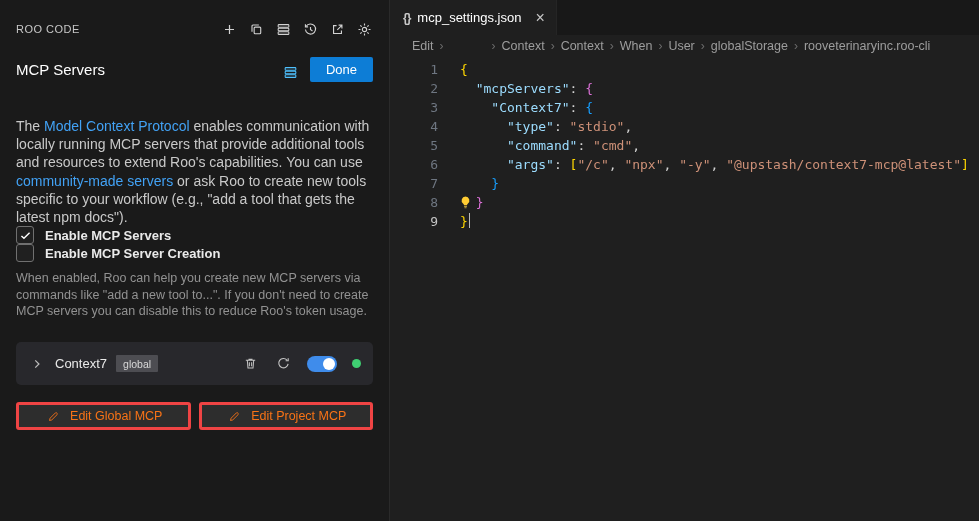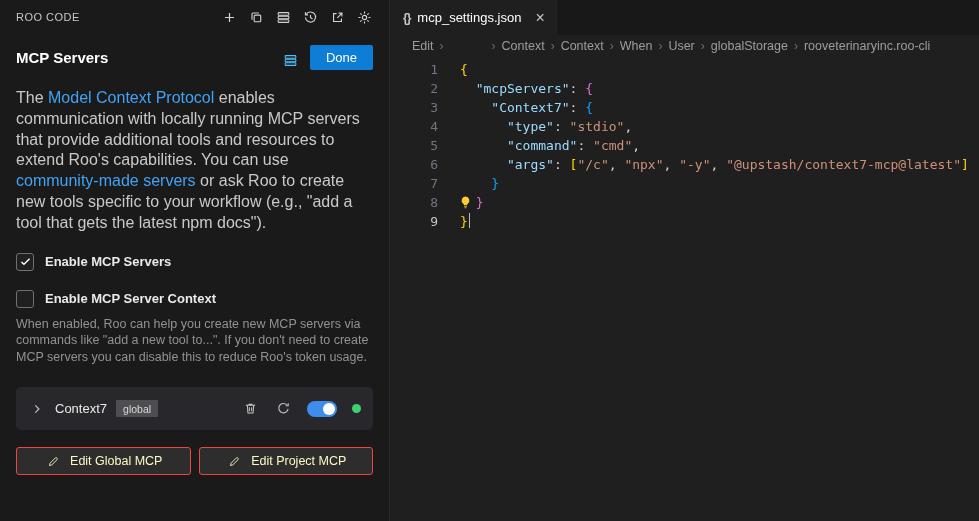--- a/index.html
+++ b/index.html
@@ -2,51 +2,51 @@
 <html style="--accent-blue: #0d7dd6; --link-blue: #42a2f5; --sidebar-bg: #1a1a1a; --tabbar-bg: #181818; --editor-bg: #1f1f1f; --card-bg: #28282c; --badge-bg: #4d4d52; --toggle-on: #3f8ceb; --status-green: #3fd072; --line-number: #6e7681; --json-key: #9cdcfe; --json-string: #ce9178; --bracket-gold: #ffd700; --bracket-pink: #da70d6; --bracket-blue: #179fff;"><head>
 <meta charset="utf-8">
 <style>
   *{margin:0;padding:0;box-sizing:border-box}
   html,body{width:979px;height:521px;overflow:hidden;background:#1f1f1f;
     font-family:"Liberation Sans","DejaVu Sans",sans-serif;-webkit-font-smoothing:antialiased}
   .app{display:flex;width:979px;height:521px}
 
   
   .sidebar{width:390px;min-width:390px;background:var(--sidebar-bg,#1a1a1a);color:#ccc;
-    padding:0 16px;display:flex;flex-direction:column;border-right:1px solid #2a2a2a}
+    padding:12px 16px;display:flex;flex-direction:column;border-right:1px solid #2a2a2a}
   .sb-header{display:flex;align-items:center;justify-content:space-between;height:34px}
   .sb-title{font-size:11px;letter-spacing:.5px;color:#c8c8c8}
   .sb-icons{display:flex;gap:9px;color:#d2d2d2;align-items:center}
   .icon-btn{width:18px;height:18px;display:inline-flex;align-items:center;justify-content:center;cursor:pointer}
   .icon-btn svg{display:block}
   .view-header{display:flex;align-items:center;justify-content:space-between;margin-top:9px;height:28px}
-  .view-title{font-size:15px;font-weight:700;color:#fff}
+  .view-title{font-size:15px;font-weight:400;color:#fff}
   .vh-right{display:flex;align-items:flex-end;gap:10px}
   .mcp-blue{color:#4fc1ff}
   .done-btn{background:var(--accent-blue,#0d7dd6);color:#fff;border:none;border-radius:2px;
     font-size:13px;padding:5px 16px;font-family:inherit;cursor:pointer}
-  .intro{margin-top:17px;font-size:16px;line-height:1.3;color:#c9c9c9}
+  .intro{margin-top:34px;font-size:14px;line-height:1.3;color:#c9c9c9}
   .link{color:var(--link-blue,#42a2f5);text-decoration:none;cursor:pointer}
-  .toggle-section{margin-top:19px}
+  .toggle-section{}
   .chk-row{display:flex;align-items:center;gap:11px}
   .checkbox{width:18px;height:18px;border:1px solid #707070;border-radius:3px;background:#202020;
     display:inline-flex;align-items:center;justify-content:center;color:#fff;flex:none;cursor:pointer}
   .chk-label{font-size:13px;font-weight:700;color:#eaeaea}
   .chk-desc{margin-top:8px;font-size:12.5px;line-height:1.33;color:#929292}
   .server-card{margin-top:22px;background:var(--card-bg,#28282c);border-radius:5px;height:43px;
     display:flex;align-items:center;padding:0 12px;gap:9px}
   .chev{color:#bdbdbd}
   .server-name{color:#e9e9e9;font-size:13px}
   .badge{background:var(--badge-bg,#4d4d52);color:#d8d8d8;font-size:10.5px;padding:2.5px 7px;border-radius:1px}
   .server-actions{margin-left:auto;display:flex;align-items:center;gap:15px;color:#c3c3c3}
   .toggle{width:30px;height:16px;border-radius:9px;background:var(--toggle-on,#3f8ceb);position:relative;cursor:pointer}
   .knob{position:absolute;right:2px;top:2px;width:12px;height:12px;border-radius:50%;background:#fff}
   .status-dot{width:9px;height:9px;border-radius:50%;background:var(--status-green,#3fd072)}
   .footer-btns{margin-top:17px;display:flex;gap:8px}
-  .edit-btn{flex:1;height:28px;background:#2d2d2d;border:1px solid #ef4444;border-radius:3px;color:#fef9c3;
+  .edit-btn{flex:1;height:28px;background:#2d2d2d;border:3px solid #ef4444;border-radius:3px;color:#f97316;
     font-size:12.5px;display:flex;align-items:center;justify-content:center;gap:8px;font-family:inherit;cursor:pointer}
 
   
   .editor{flex:1;background:var(--editor-bg,#1f1f1f);display:flex;flex-direction:column;overflow:hidden}
   .tabbar{height:35px;background:var(--tabbar-bg,#181818);display:flex;align-items:stretch;flex:none}
   .tab{background:var(--editor-bg,#1f1f1f);display:flex;align-items:center;gap:7px;
     padding:0 11px 0 13px;font-size:13px;color:#fff;cursor:pointer;border-right:1px solid #252525}
   .json-glyph{color:#c8c8c8;font-weight:700;font-size:12px;letter-spacing:-1px}
   .tab-close{color:#c5c5c5;font-size:16px;margin-left:7px;line-height:1;cursor:pointer}
   .breadcrumbs{height:22px;display:flex;align-items:center;font-size:12.5px;color:#9d9d9d;
@@ -142,21 +142,21 @@
               <svg viewBox="0 0 16 16" width="13" height="13">
                 <path d="m3 8.5 3.1 3L13 4.6" stroke="currentColor" fill="none" stroke-width="1.7"></path>
               </svg>
             </span>
             <span class="chk-label">Enable MCP Servers</span>
           </div>
         </div>
         <div class="toggle-section">
           <div class="chk-row">
             <span class="checkbox"></span>
-            <span class="chk-label">Enable MCP Server Context</span>
+            <span class="chk-label">Enable MCP Server Creation</span>
           </div>
           <div class="chk-desc">When enabled, Roo can help you create new MCP servers via commands like "add a new tool to...". If you don't need to create MCP servers you can disable this to reduce Roo's token usage.</div>
         </div>
       </div>
 
     <div class="server-card">
       <span class="icon-btn chev">
           <svg viewBox="0 0 16 16" width="14" height="14">
             <path d="M6 3.8 10.2 8 6 12.2" stroke="currentColor" fill="none" stroke-width="1.4"></path>
           </svg>

